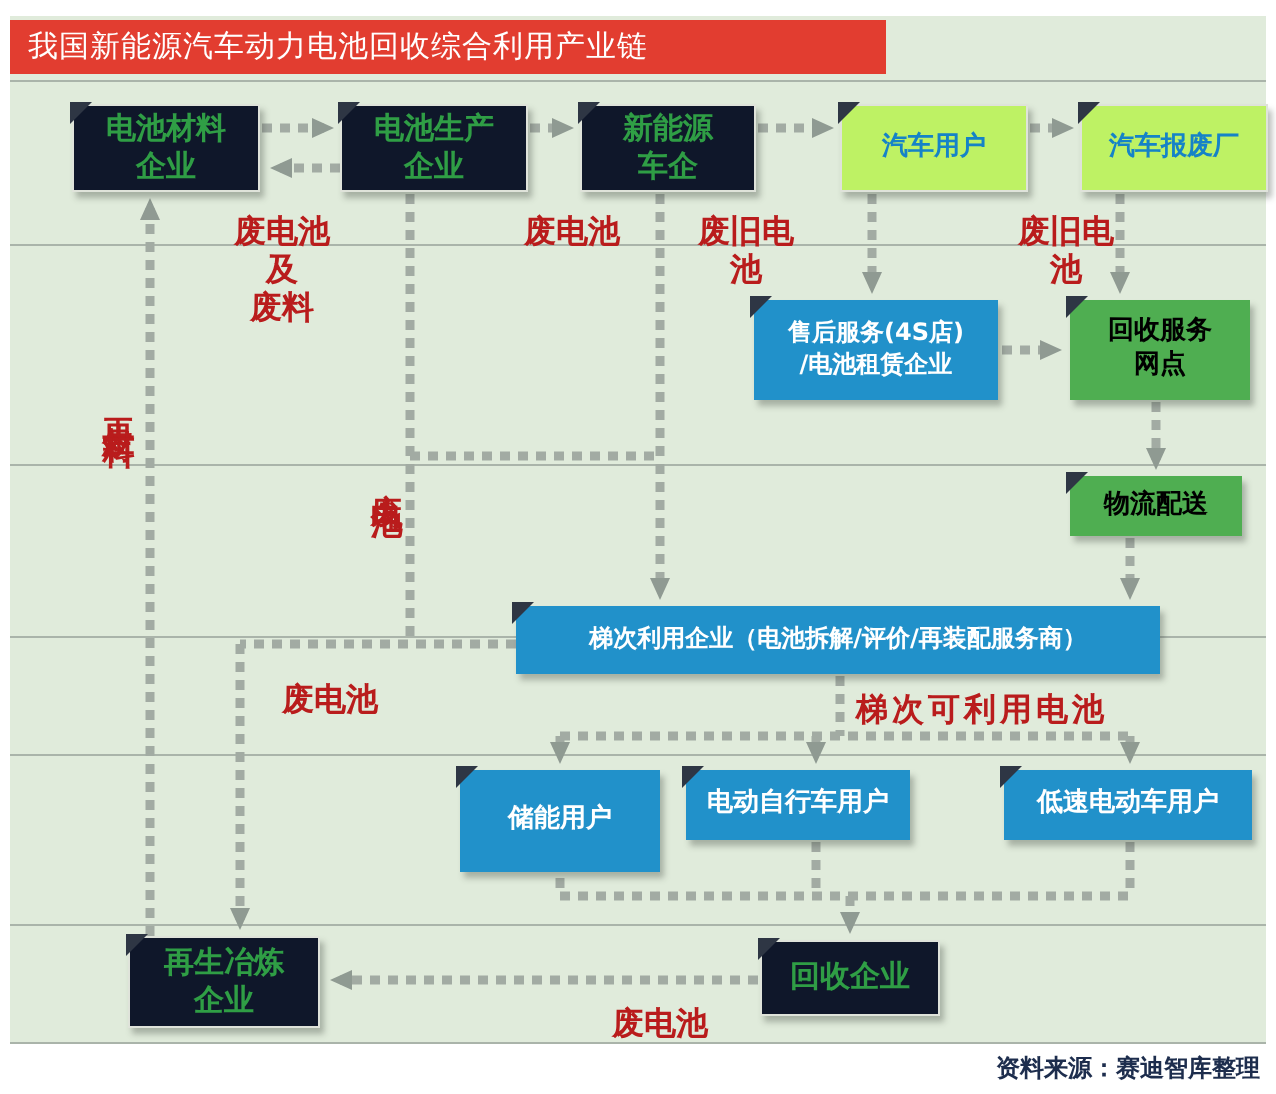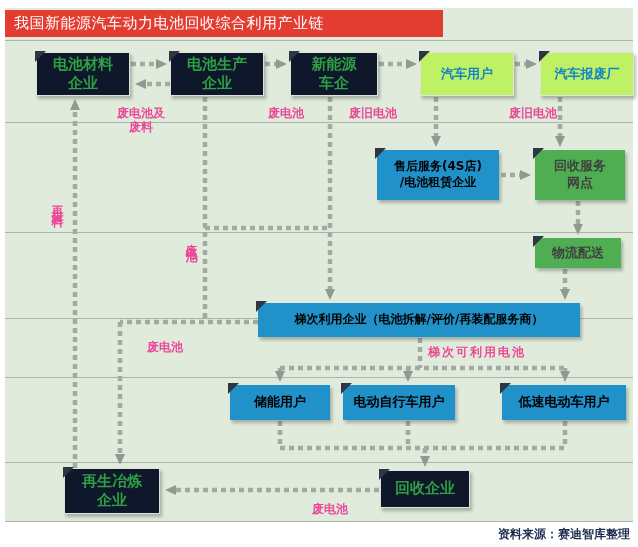--- a/index.html
+++ b/index.html
@@ -8,33 +8,33 @@
 
   .panel { position:absolute; left:5px; top:8px; width:628px; height:513px; background:#e0ebdb; z-index:0; }
   .gridline { position:absolute; left:5px; width:628px; height:1px; background:#aab4aa; z-index:1; }
 
   .banner { position:absolute; left:5px; top:10px; width:438px; height:27px; background:#e23d30;
             color:#fff; font-weight:normal; font-size:15px; line-height:27px; padding-left:9px; z-index:6;
             letter-spacing:0.5px; }
 
   svg.connectors { position:absolute; left:0; top:0; z-index:2; }
 
-  .lbl { position:absolute; color:#ec4899; font-weight:bold; font-size:12px; line-height:1.2;
+  .lbl { position:absolute; color:#b91c1c; font-weight:bold; font-size:16px; line-height:1.2;
          white-space:pre-line; z-index:3; }
   .lbl.vert { writing-mode:vertical-rl; letter-spacing:3px; }
 
   .node { position:absolute; display:flex; align-items:center; justify-content:center; text-align:center;
           font-weight:bold; z-index:4; box-shadow:2px 3px 3px rgba(60,70,60,0.35); }
   .node span { white-space:pre-line; line-height:1.3; }
   .node::before { content:""; position:absolute; left:-2px; top:-2px;
                   border-top:11px solid #2e3644; border-right:11px solid transparent; }
   .white-green { background:#0f172a; color:#2f9e45; font-size:15px; border:1px solid #dfe3da;justify-content:center; }
   .white-blue  { background:#bef264; color:#1583c7; font-size:13px; border:1px solid #dfe3da; }
-  .blue  { background:#2191ca; color:#000000; font-size:13px; }
-  .green { background:#4fae51; color:#404040; font-size:13px; }
+  .blue  { background:#2191ca; color:#ffffff; font-size:13px; }
+  .green { background:#4fae51; color:#000000; font-size:13px; }
   .small { font-size:12px; }
 
   .source { position:absolute; right:8px; top:526px; font-size:12px; font-weight:bold; color:#1d2d4d; z-index:3;margin-left:23px; }
 </style>
 </head>
 <body>
 
 <div class="panel"></div>
 
 <div class="gridline" style="top:40px"></div>
@@ -114,21 +114,21 @@
 网点</span>
 </div>
 <div class="node green" style="left:535px;top:238px;width:86px;height:30px">
   <span>物流配送</span>
 </div>
 
 <div class="node blue small" style="left:258px;top:303px;width:322px;height:34px">
   <span>梯次利用企业（电池拆解/评价/再装配服务商）</span>
 </div>
 
-<div class="node blue" style="left:230px;top:385px;width:100px;height:35px">
+<div class="node blue" style="left:230px;top:385px;width:100px;height:51px">
   <span>储能用户</span>
 </div>
 <div class="node blue" style="left:343px;top:385px;width:112px;height:35px">
   <span>电动自行车用户</span>
 </div>
 <div class="node blue" style="left:502px;top:385px;width:124px;height:35px">
   <span>低速电动车用户</span>
 </div>
 
 <div class="node white-green" style="left:64px;top:468px;width:96px;height:46px">

